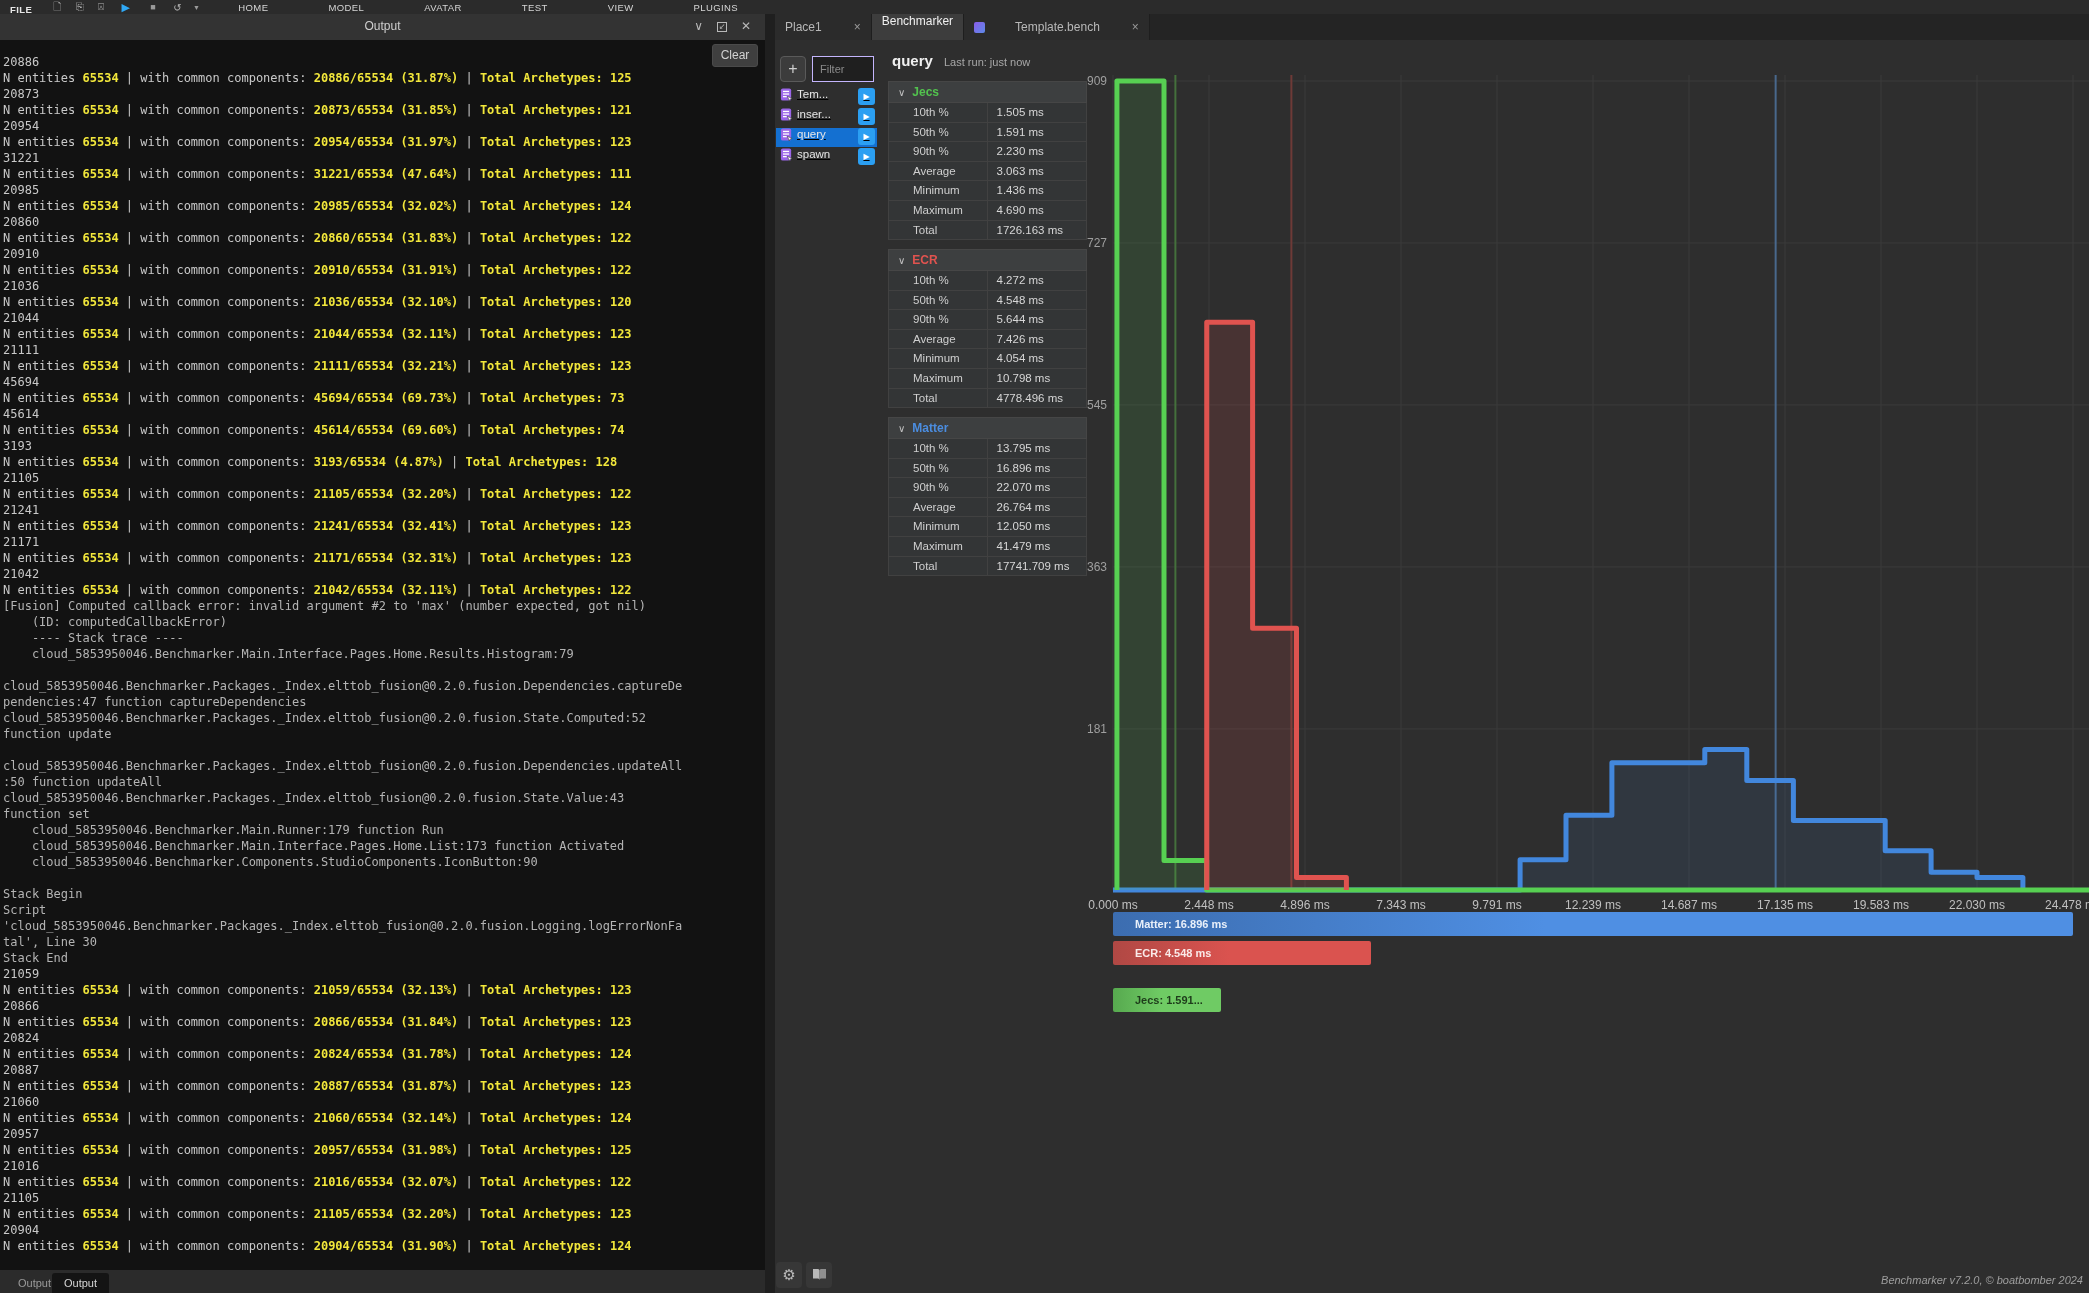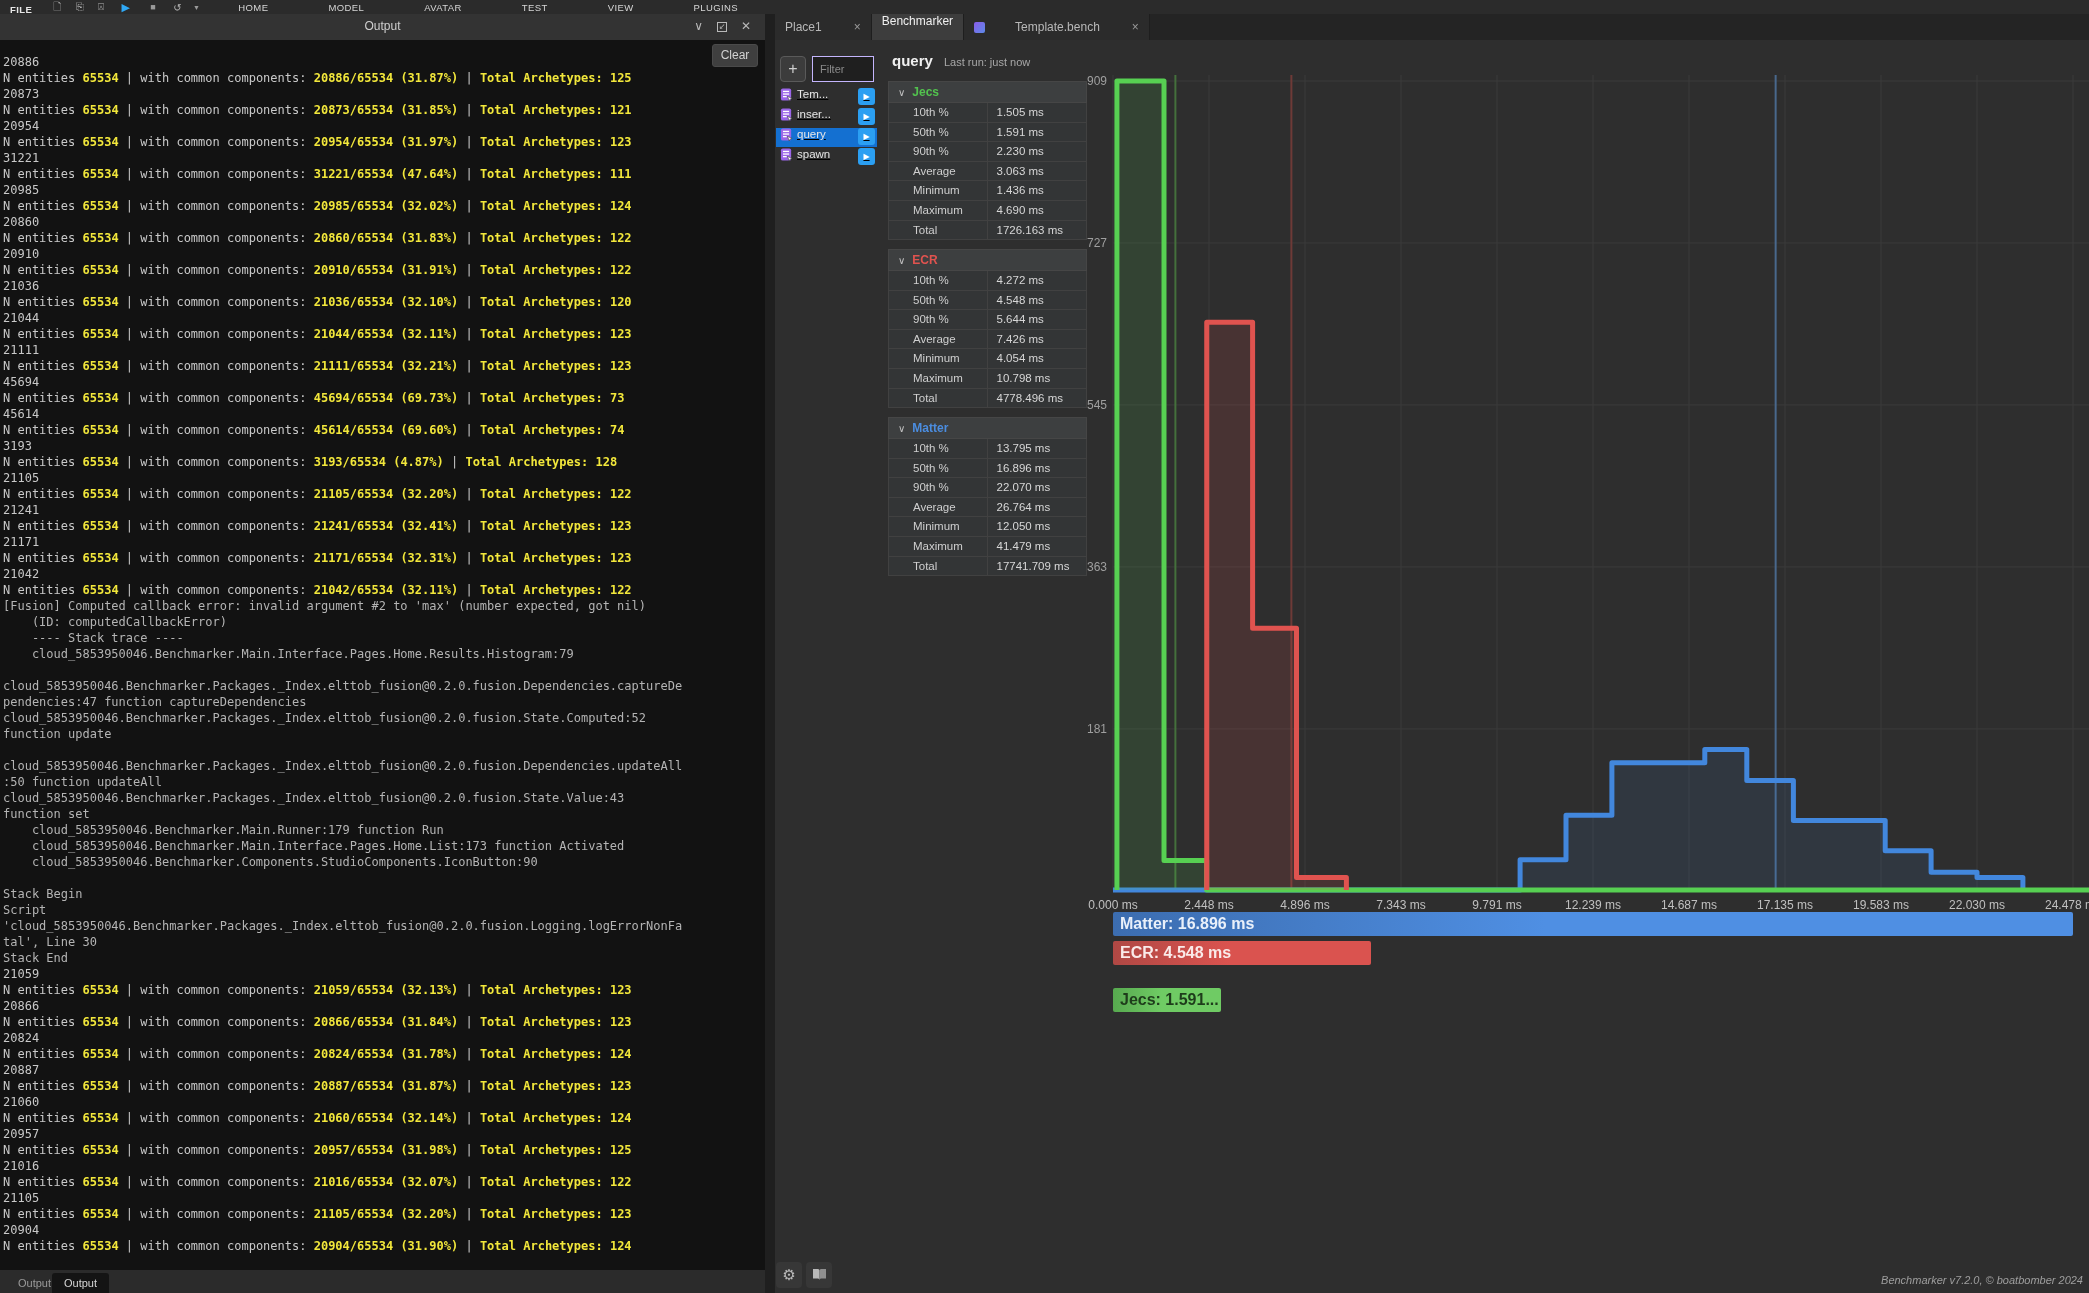--- a/index.html
+++ b/index.html
@@ -83,22 +83,22 @@
   .stathead { height:22px; background:#3d3f40; display:flex; align-items:center; border:1px solid #464646; }
   .stathead .chev { color:#c0c0c0; font-size:10px; margin:0 7px 0 9px; }
   .stathead .sname { font-size:12px; font-weight:bold; }
   .statrow { height:19.6px; background:#333536; border:1px solid #414141; border-top:none; display:flex;justify-content:space-between; }
   .statrow .slabel { width:50%; font-size:11.5px; color:#cfcfcf; padding-left:24px; line-height:18.6px;
                      border-right:1px solid #414141; }
   .statrow .svalue { width:50%; font-size:11.5px; color:#d7d7d7; padding-left:9px; line-height:18.6px; }
 
   
   #chart-svg { position:absolute; left:1085px; top:60px; }
-  .legendbar { position:absolute; height:24px; border-radius:2px; font-size:16px; font-weight:bold;
-               line-height:24px; padding-left:7px; white-space:nowrap; overflow:hidden; }
+  .legendbar { position:absolute; height:24px; border-radius:2px; font-size:11px; font-weight:bold;
+               line-height:24px; padding-left:22px; white-space:nowrap; overflow:hidden; }
   #footer-credit { position:absolute; right:6px; top:1274px; font-size:11px; font-style:italic; color:#9e9e9e; }
 </style>
 </head>
 <body>
 <div id="root">
 
   <div id="menubar">
     <span class="mfile">FILE</span>
     <span class="mico">🗋</span>
     <span class="mico">⎘</span>

